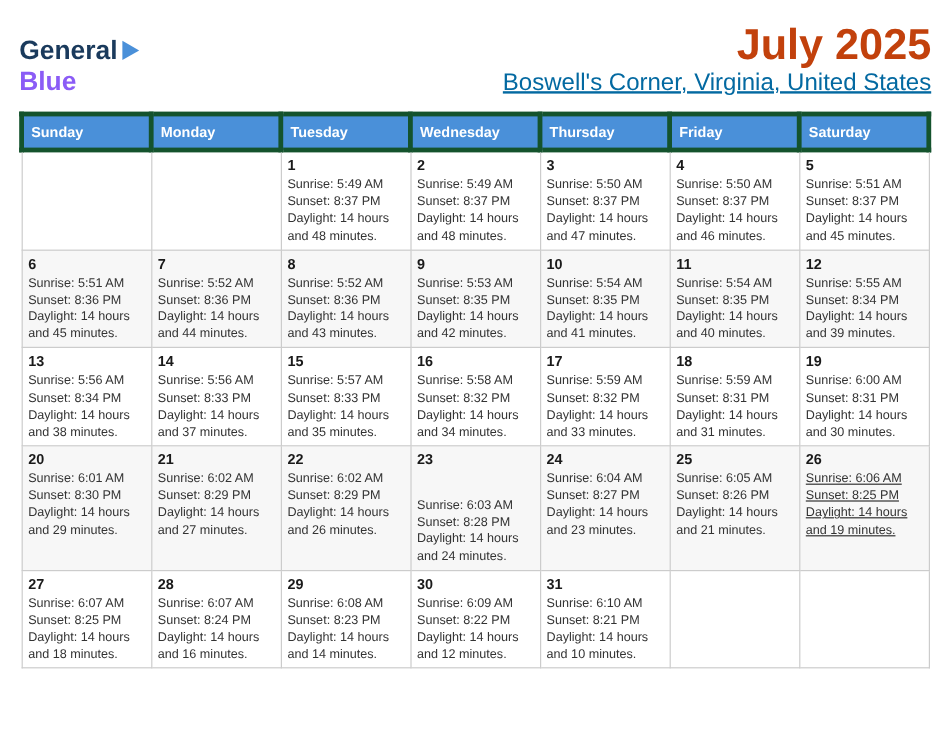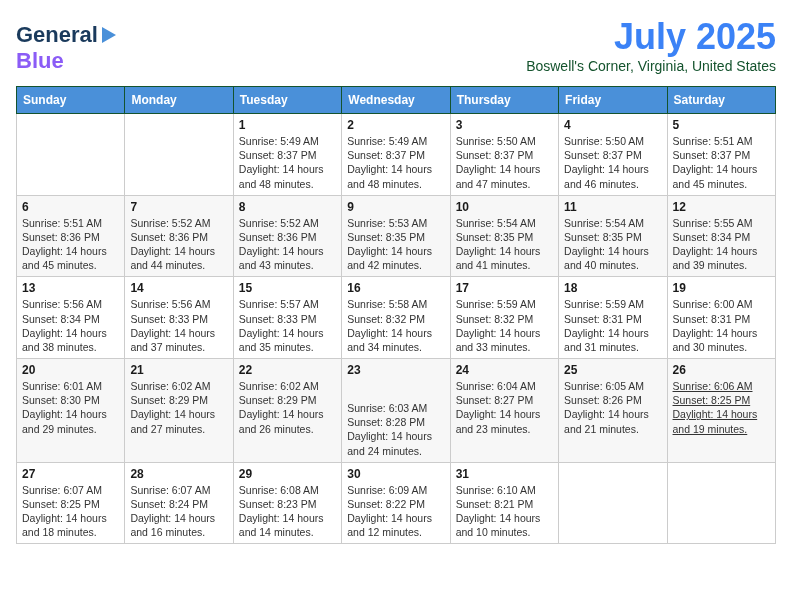--- a/index.html
+++ b/index.html
@@ -33,38 +33,39 @@
     .logo-line {
       display: flex;
       align-items: center;
     }
     .title-block {
       text-align: right;
     }
     .title-block .month-year {
       font-size: 36px;
       font-weight: bold;
-      color: #3b82f6;
+      color: #c2410c;
     }
     .title-block .location {
-      font-size: 14px;
-      color: #14532d;
+      font-size: 20px;
+      color: #0369a1;
+      text-decoration: underline;
     }
     .calendar {
       width: 100%;
       border-collapse: collapse;
       font-size: 11px;
     }
     .calendar thead tr th {
       background: #4a90d9;
       color: #fff;
       font-weight: bold;
       font-size: 12px;
       padding: 6px 6px;
-      border: 1px solid #14532d;
+      border: 4px solid #14532d;
       text-align: left;
     }
     .calendar tbody tr td {
       border: 1px solid #ccc;
       vertical-align: top;
       padding: 4px 5px;
       width: 108px;
       min-height: 80px;
       background: #fff;
     }

